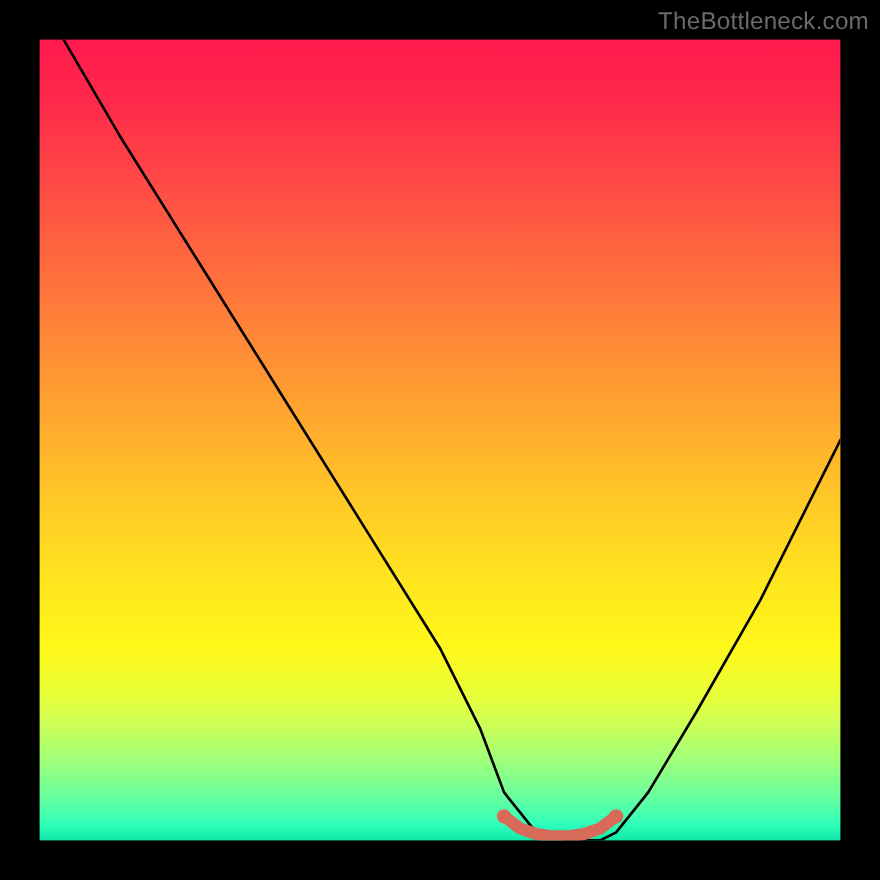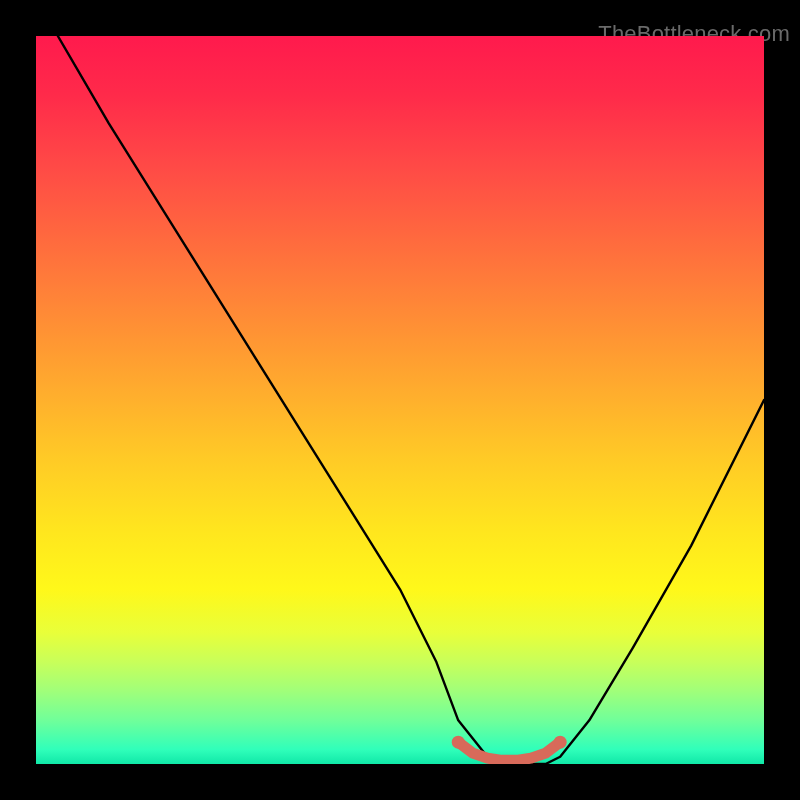--- a/index.html
+++ b/index.html
@@ -36,21 +36,20 @@
   }
   .watermark {
     position: absolute;
     top: 6px;
     right: 10px;
     font-family: Arial, Helvetica, sans-serif;
     font-size: 22px;
     color: #6a6a6a;
     letter-spacing: 0.2px;
     user-select: none;
-    margin-top: 15px;
   }
   svg.curve {
     position: absolute;
     left: 0; top: 0;
     width: 728px; height: 728px;
   }
 </style>
 </head>
 <body>
 

